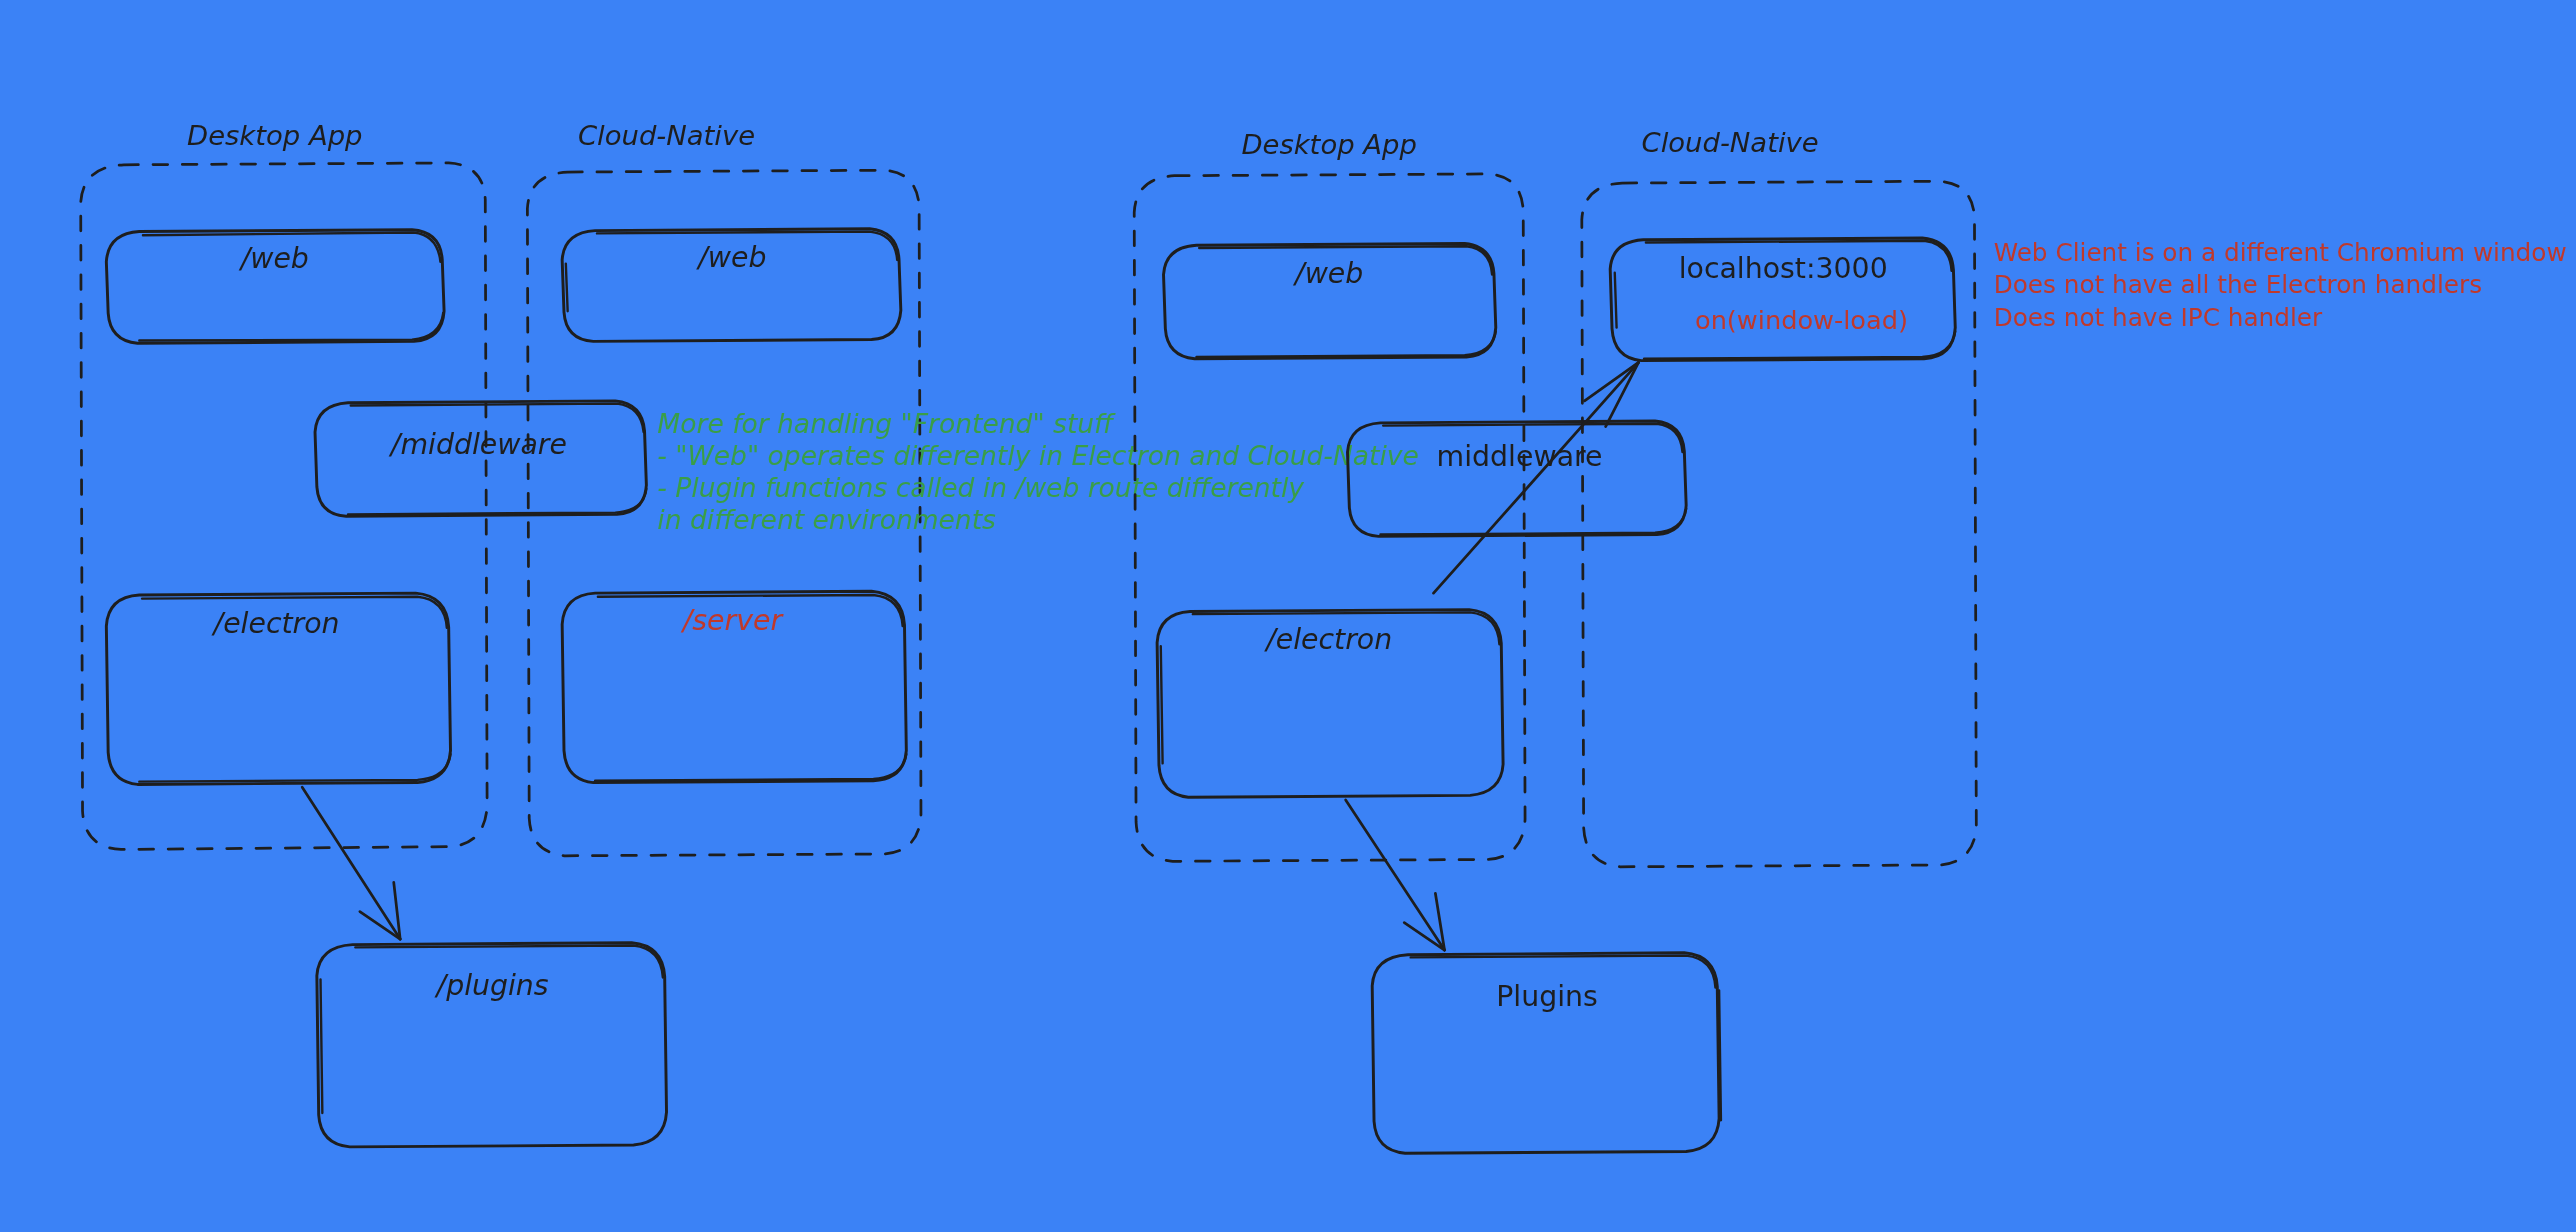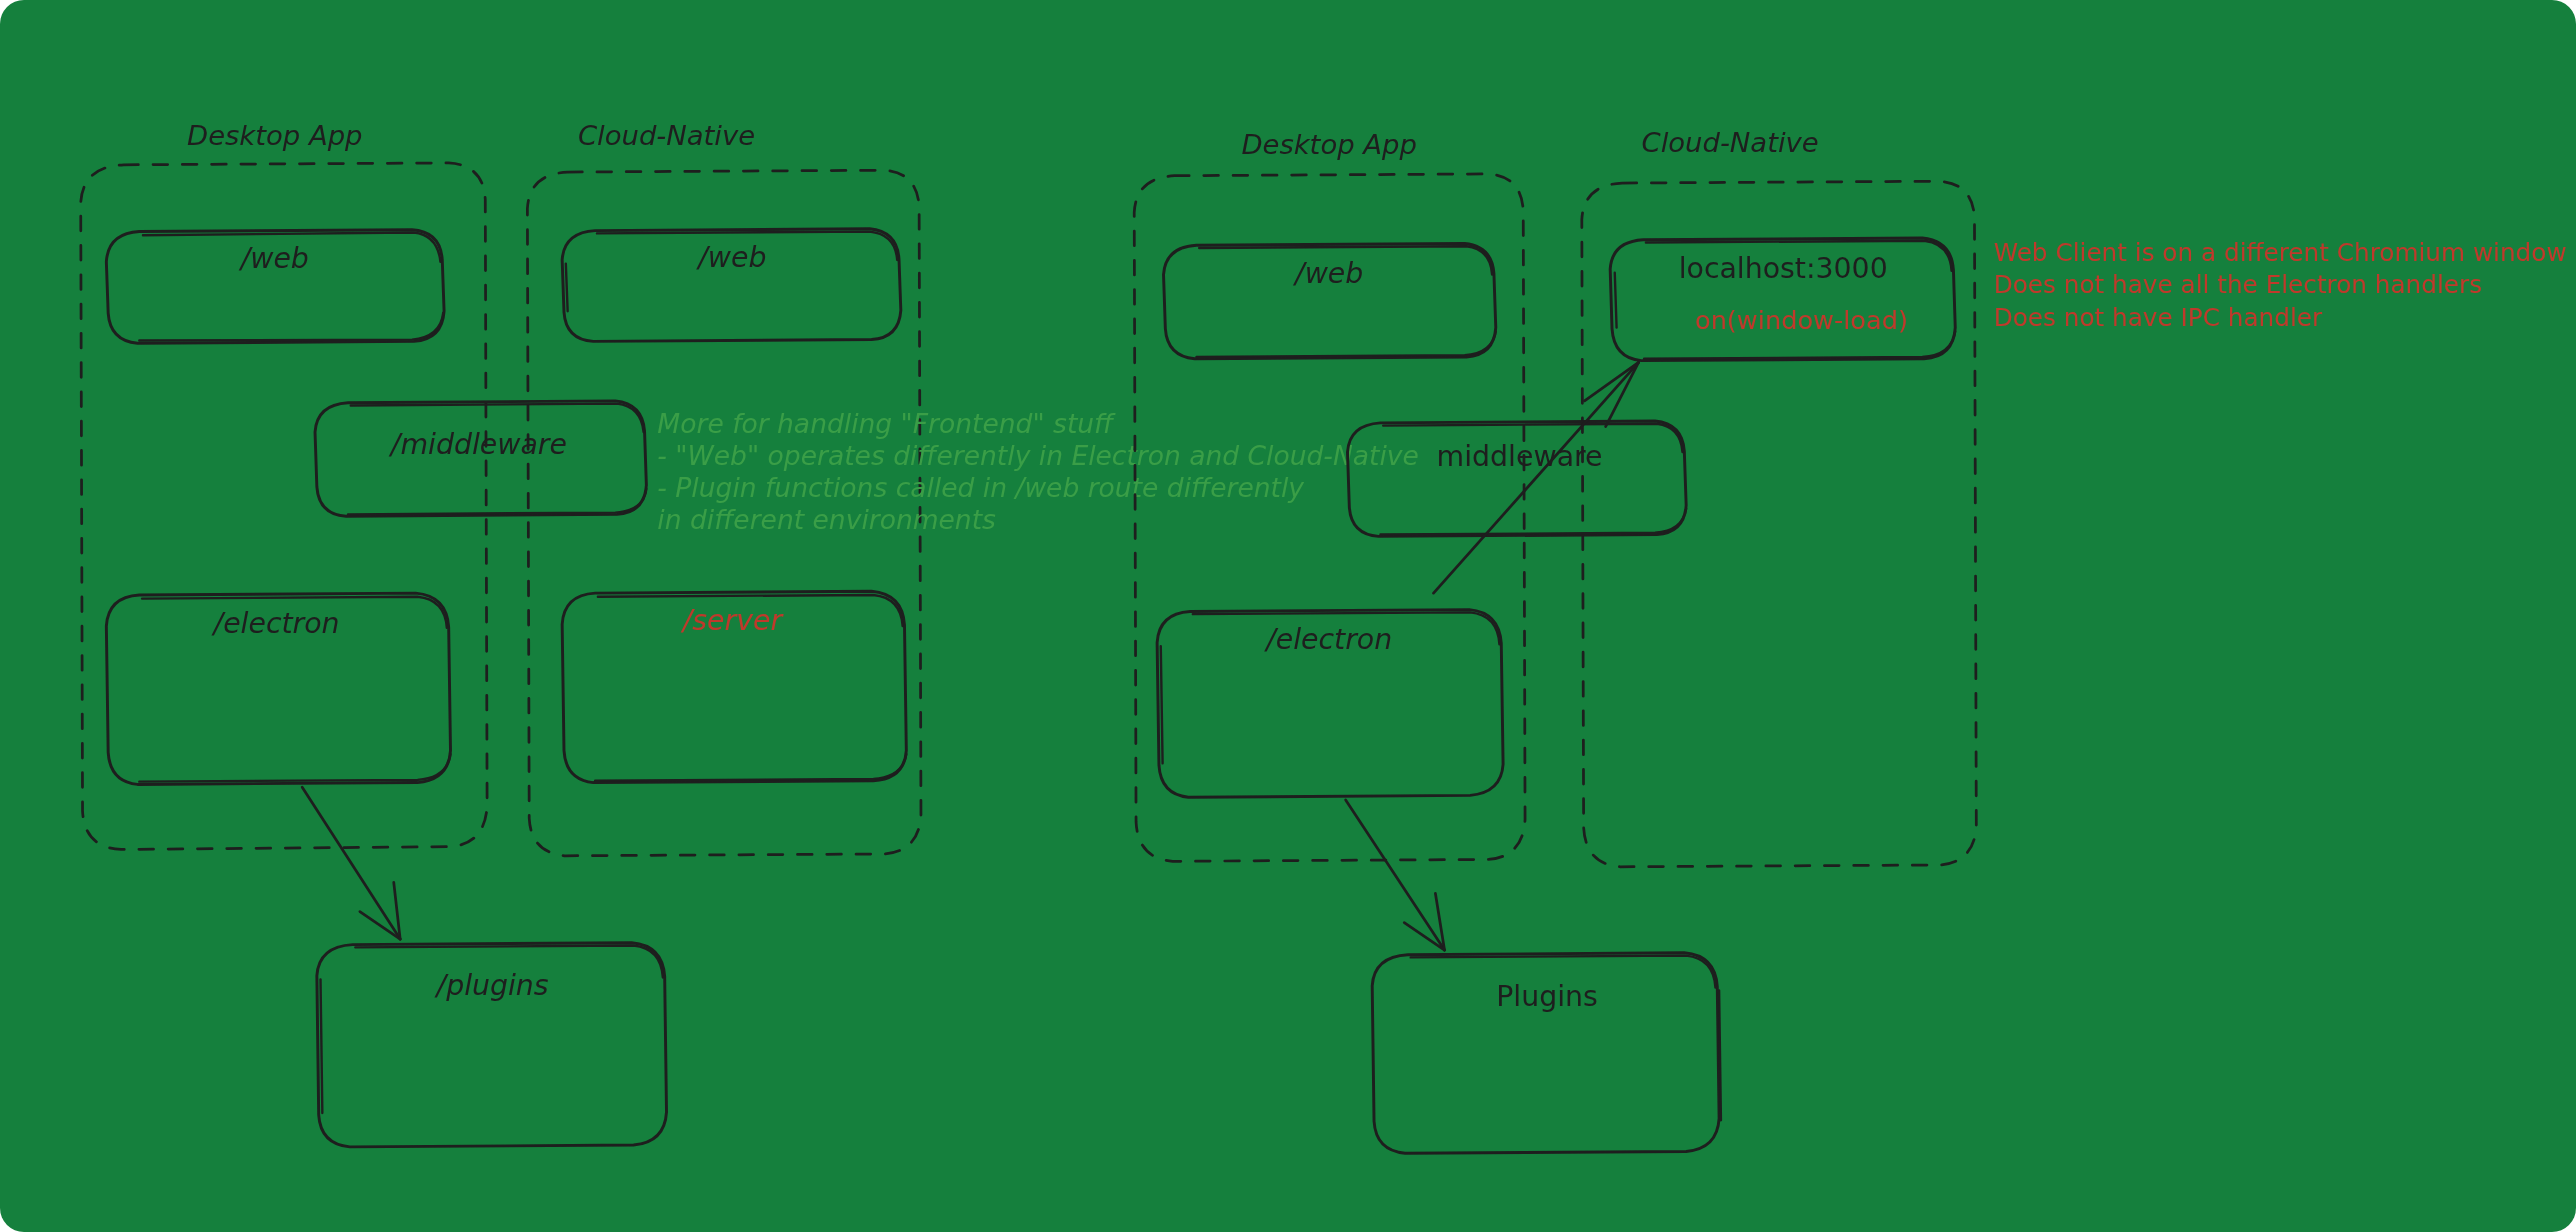--- a/index.html
+++ b/index.html
@@ -8,23 +8,22 @@
     padding: 0;
     background: #ffffff;
   }
   body {
     font-family: "DejaVu Sans", sans-serif;
   }
   #canvas-wrap {
     position: relative;
     width: 2576px;
     height: 1232px;
-    background: #15803d;
+    background: #3b82f6;
     overflow: hidden;
-    border-radius: 24px;
   }
   svg#board {
     position: absolute;
     left: 0;
     top: 0;
     width: 2576px;
     height: 1232px;
     display: block;
   }
   .sketch-stroke {

